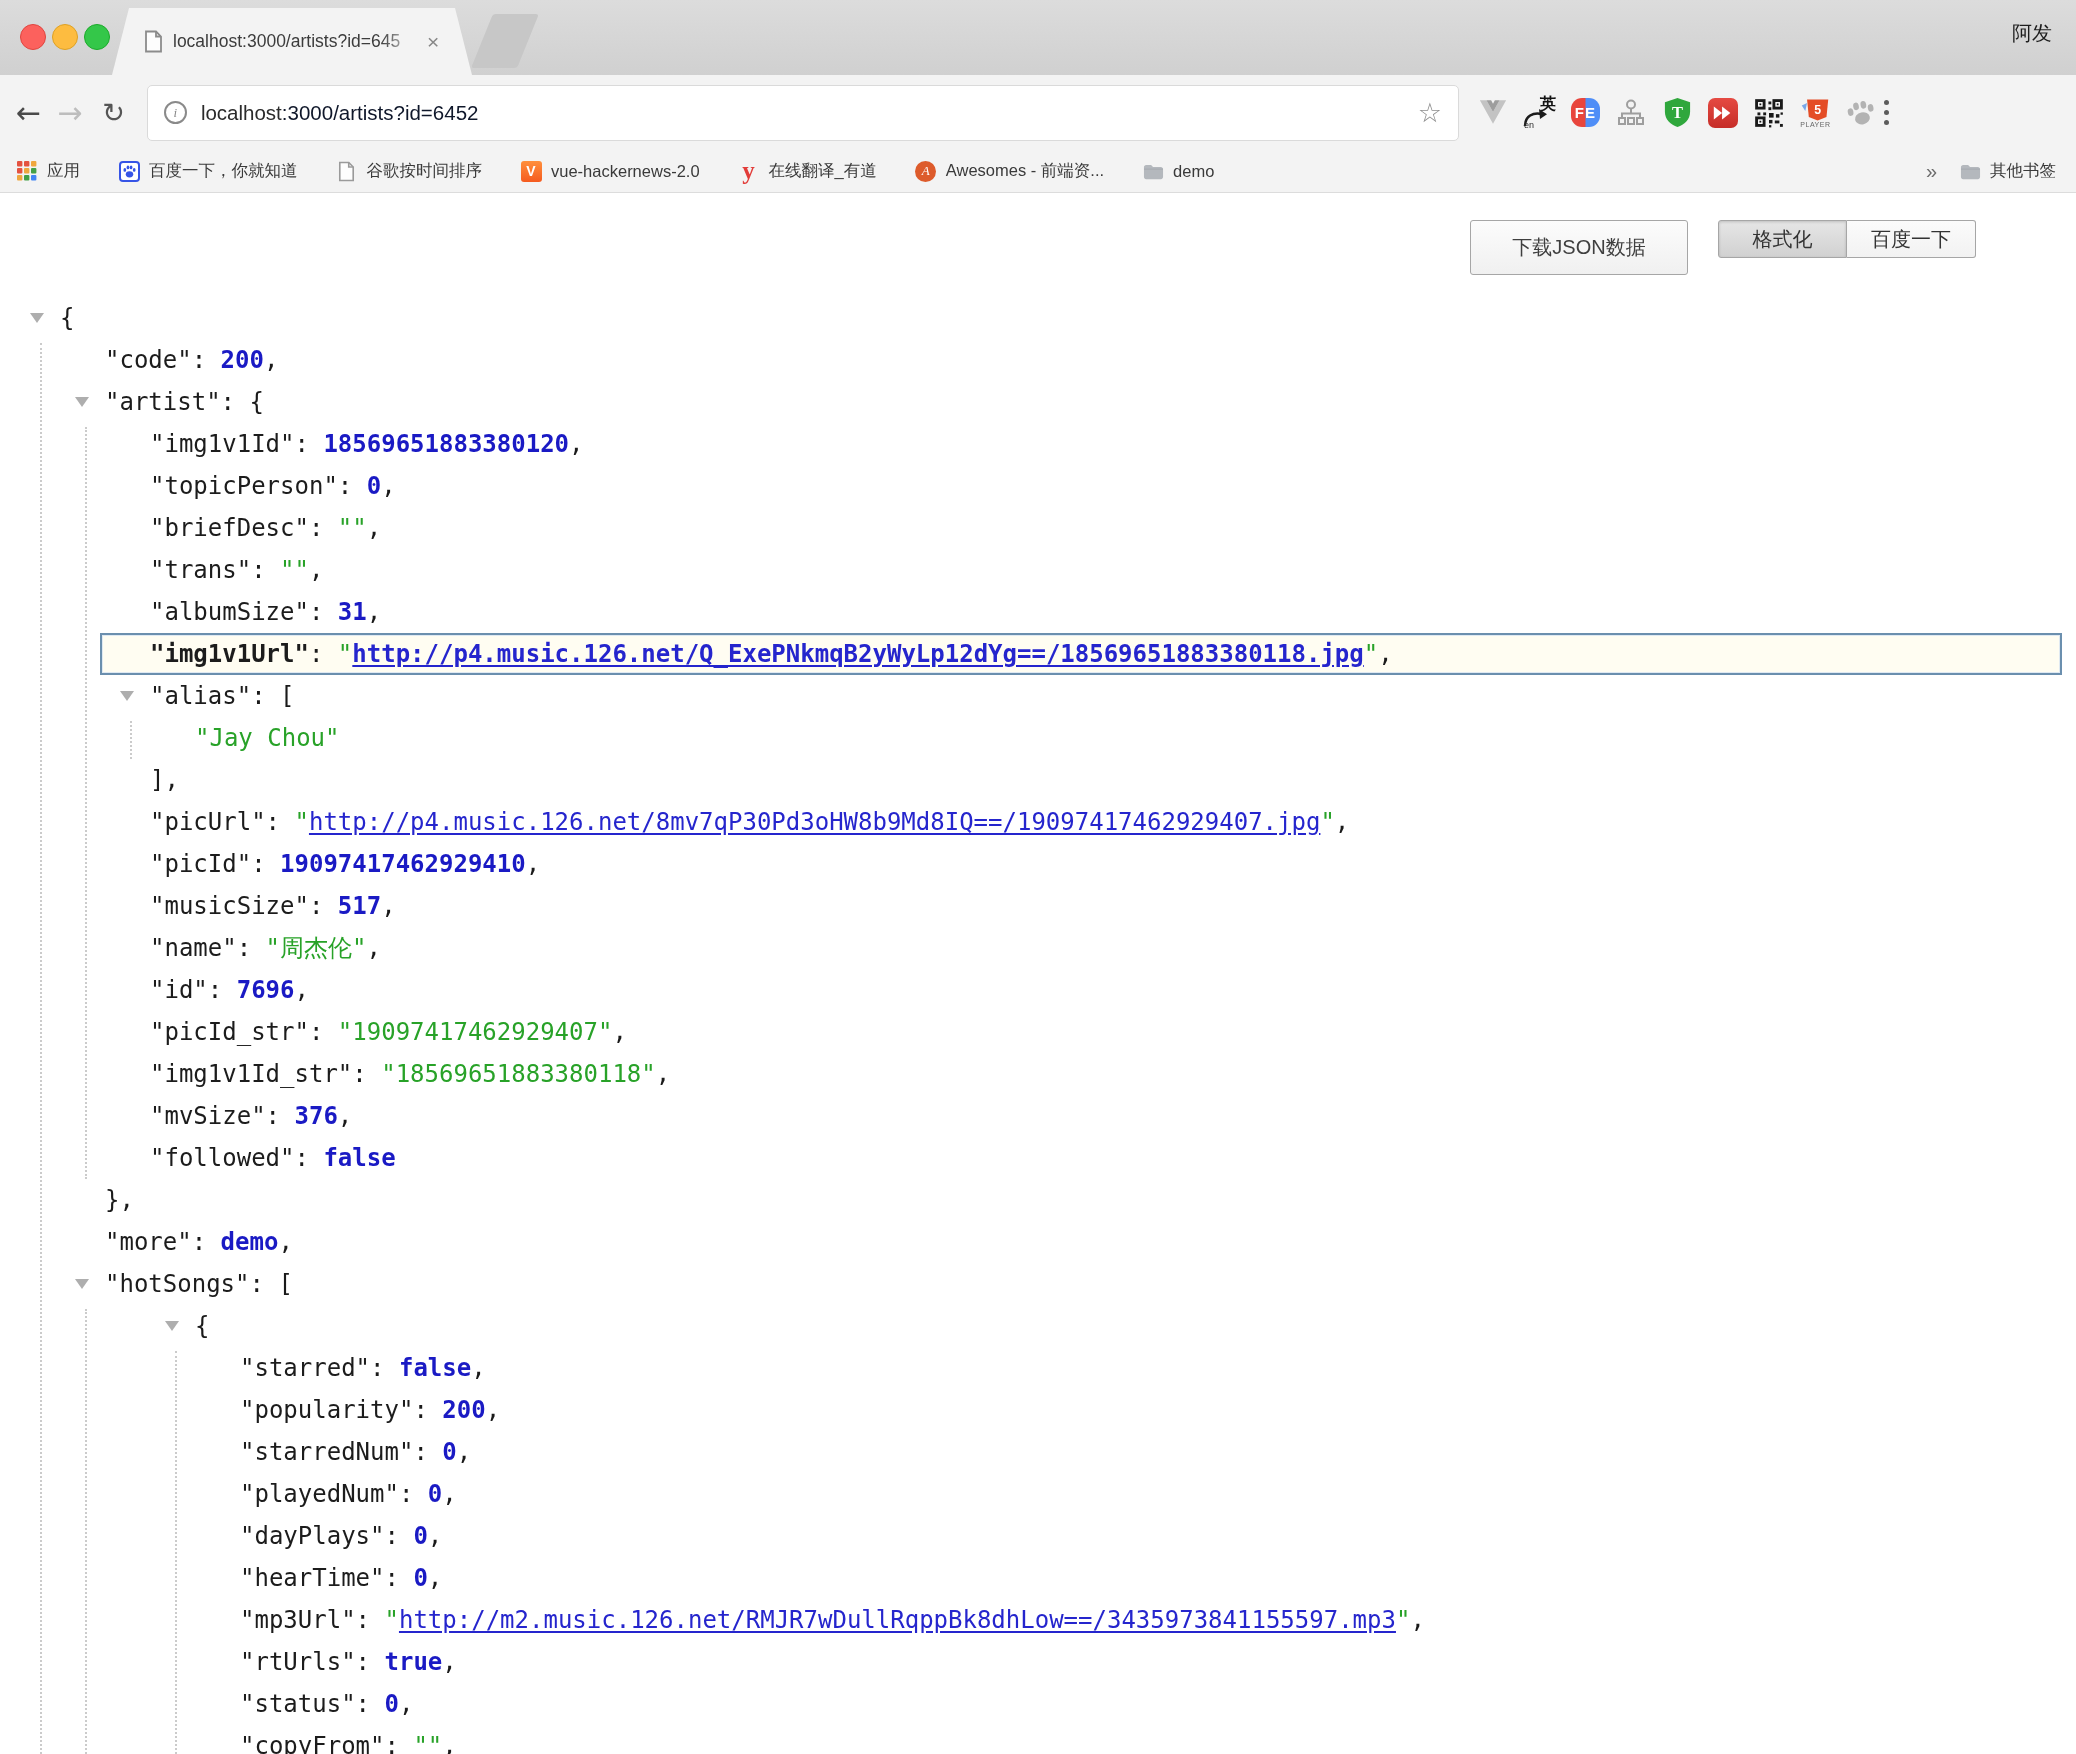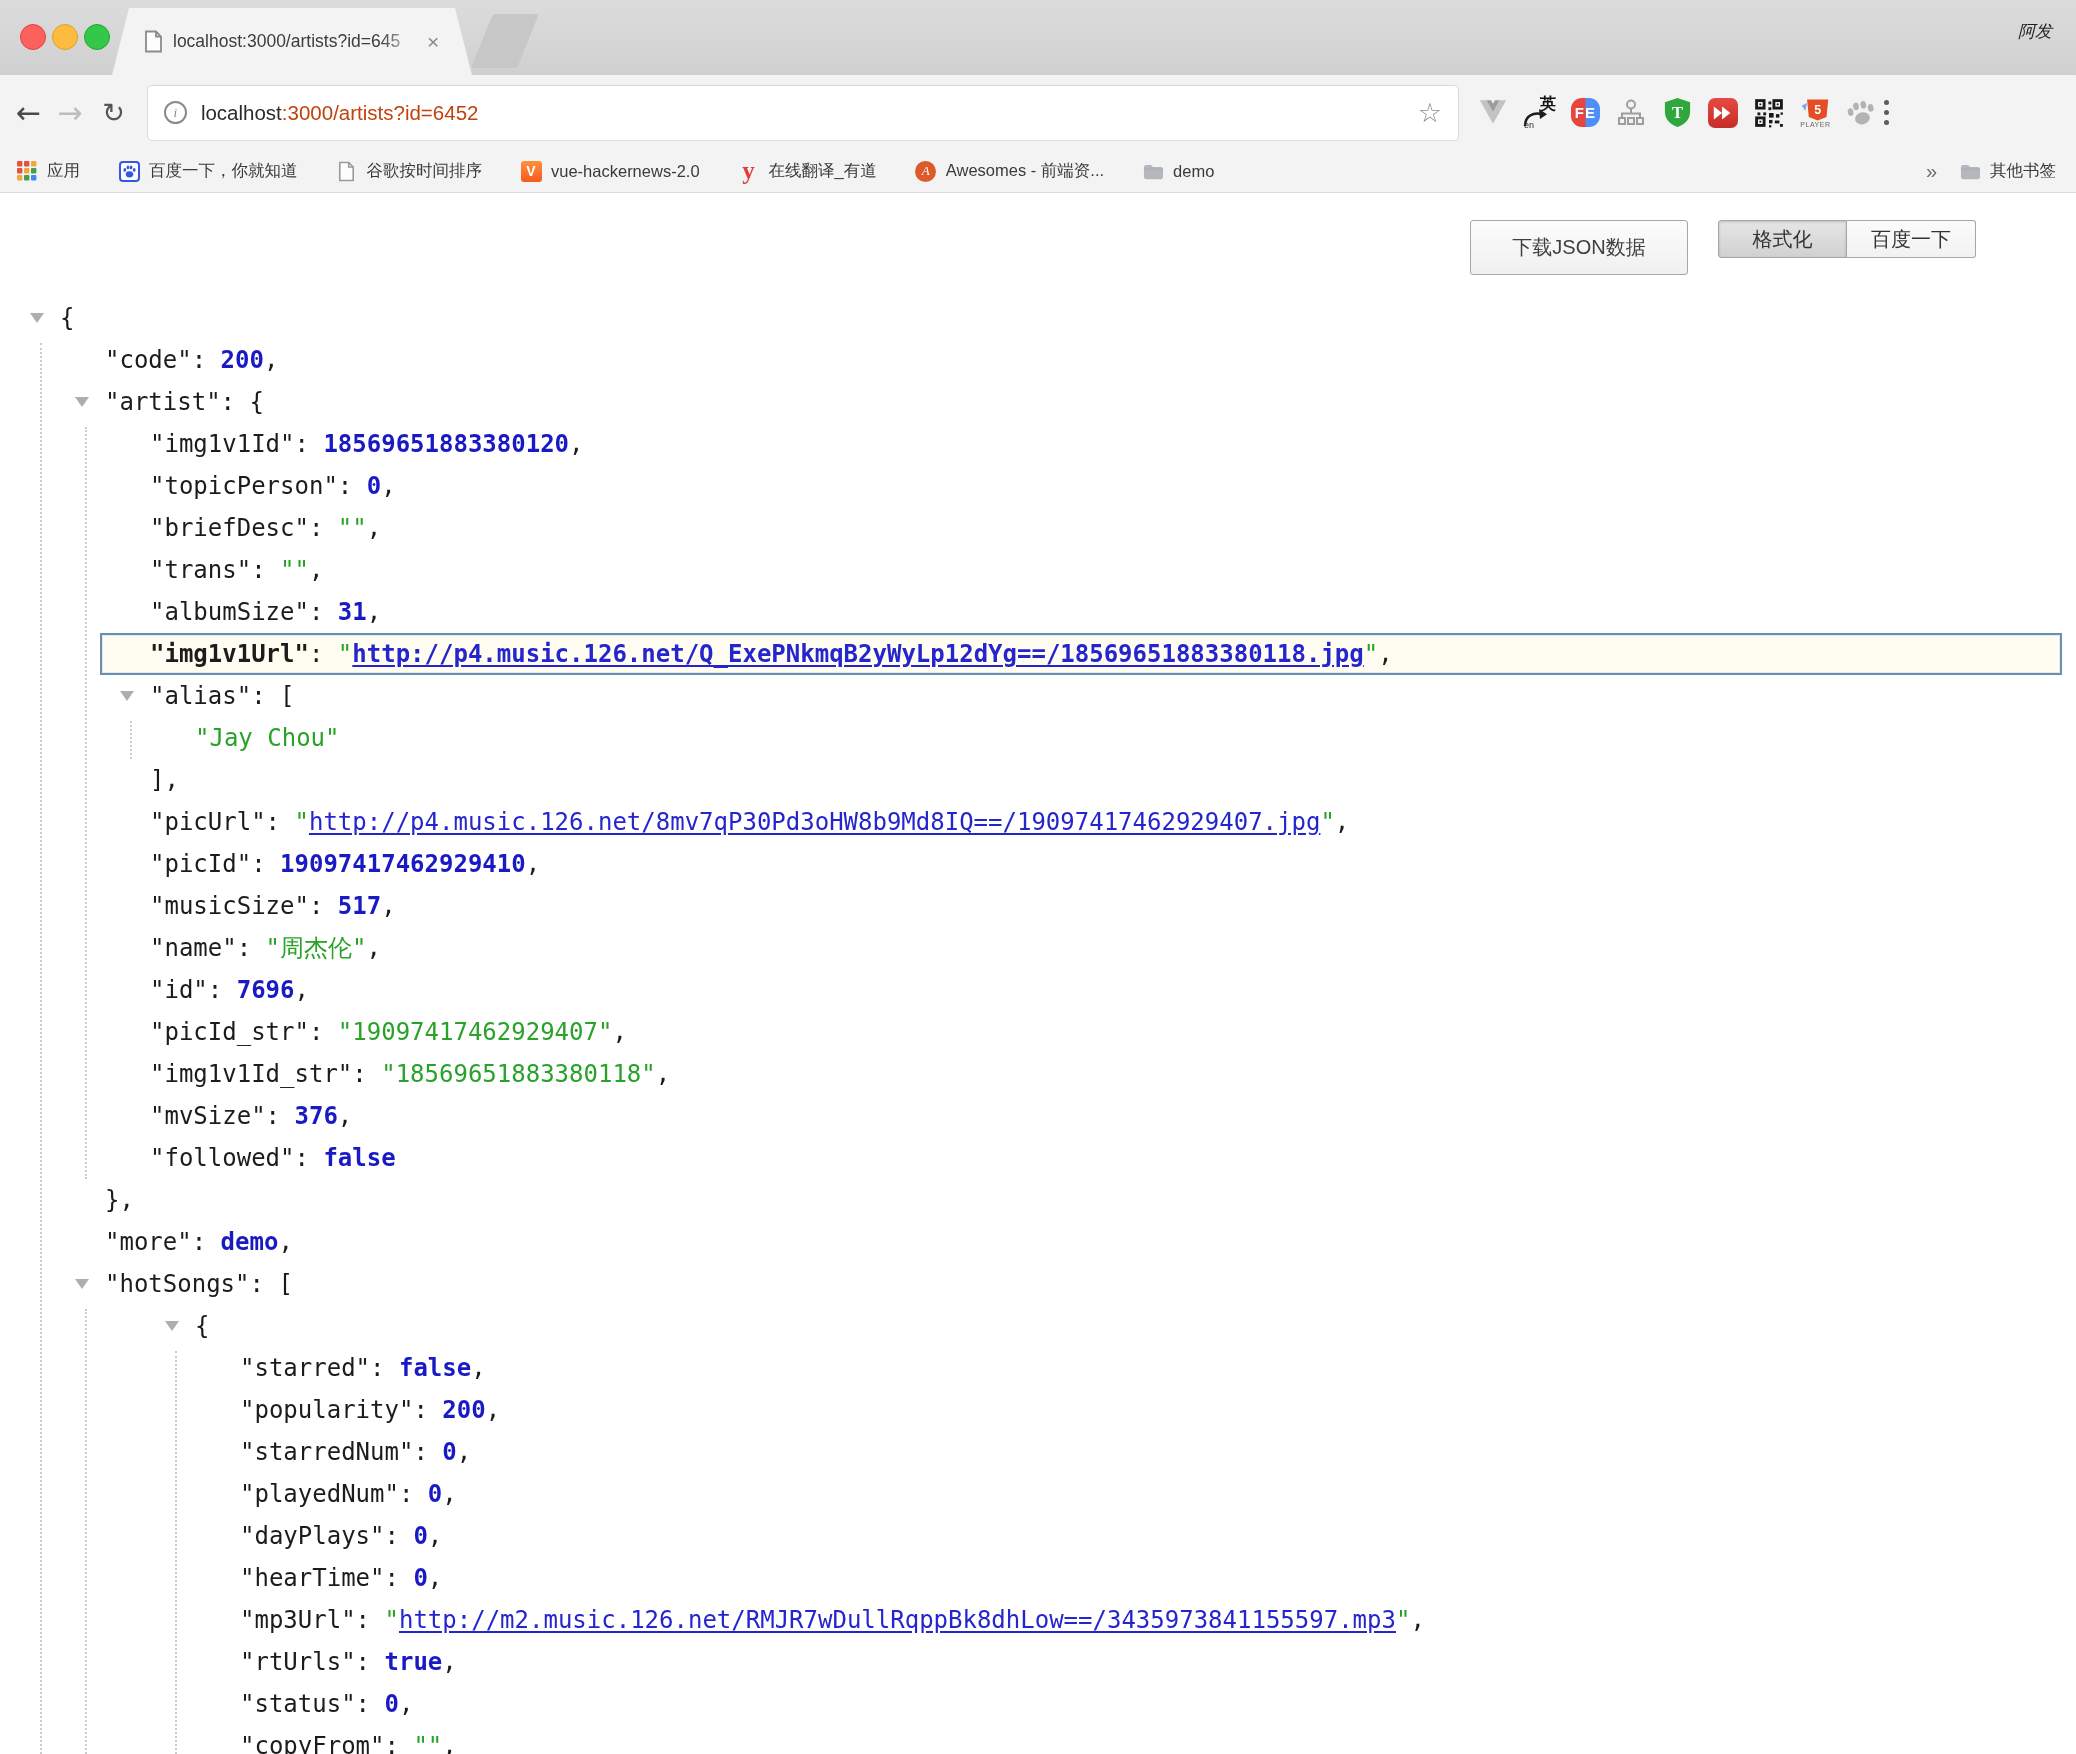--- a/index.html
+++ b/index.html
@@ -19,36 +19,36 @@
     clip-path:polygon(0 100%,17px 0,calc(100% - 17px) 0,100% 100%);
     display:flex;align-items:center;}
   .tab-favicon{margin-left:32px;flex:0 0 auto;display:flex;}
   .tab-title-wrap{position:relative;margin-left:10px;width:252px;overflow:hidden;white-space:nowrap;}
   .tab-title{font-size:17.5px;color:#3c3c3c;}
   .tab-fade{position:absolute;right:0;top:0;width:44px;height:100%;
     background:linear-gradient(90deg,rgba(243,243,243,0),#f3f3f3 85%);}
   .tab-close{margin-left:2px;font-size:21px;color:#878787;line-height:1;cursor:default;}
   .new-tab-btn{position:absolute;left:482px;top:14px;width:46px;height:54px;background:#c7c7c7;
     transform:skewX(-22deg);border-radius:3px;}
-  .profile-name{position:absolute;right:24px;top:20px;font-size:17px;color:#1d1d1d;font-style:italic;}
+  .profile-name{position:absolute;right:24px;top:20px;font-size:20px;color:#1d1d1d;}
   
   .toolbar{position:absolute;left:0;top:75px;width:2076px;height:75px;background:#f3f3f3;
     display:flex;align-items:center;}
   .nav-glyph{font-family:"DejaVu Sans",sans-serif;font-size:30px;line-height:1;margin:0 0 0 16px;}
   .back{color:#4a4a4a;}
   .forward{color:#bdbdbd;}
   .reload{font-size:27px;color:#555;margin-left:20px;}
   .url-bar{margin-left:22px;width:1312px;height:56px;background:#fff;border:1px solid #dadada;
     border-radius:5px;display:flex;align-items:center;box-sizing:border-box;}
   .info-badge{margin-left:16px;width:19px;height:19px;border:2px solid #8a8a8a;border-radius:50%;
     color:#8a8a8a;font-size:13px;font-family:"Liberation Serif",serif;font-style:italic;
     display:flex;align-items:center;justify-content:center;flex:0 0 auto;}
   .url-text{margin-left:14px;font-size:20.5px;white-space:nowrap;overflow:hidden;flex:1;}
   .url-host{color:#2b2b2b;}
-  .url-path{color:#c2410c;}
+  .url-path{color:#0f172a;}
   .star-glyph{font-family:"DejaVu Sans",sans-serif;font-size:27px;color:#8f8f8f;margin-right:16px;}
   .ext-row{display:flex;align-items:center;gap:13px;margin-left:18px;}
   .ext{width:33px;height:33px;position:relative;display:flex;align-items:center;justify-content:center;}
   .fe-box{width:29px;height:29px;border-radius:11px;background:linear-gradient(90deg,#e8453c 49%,#4f8ef7 51%);
     color:#fff;font-weight:bold;font-size:15px;display:flex;align-items:center;justify-content:center;letter-spacing:1px;}
   .redplay-box{width:30px;height:30px;border-radius:7px;background:linear-gradient(#e54a42,#c62d28);
     display:flex;align-items:center;justify-content:center;}
   .tr-main{position:absolute;top:-2px;right:0px;font-size:16px;font-weight:bold;color:#121212;}
   .tr-sub{position:absolute;bottom:-1px;left:1px;font-size:9px;color:#2c2c2c;}
   .h5-wrap{display:flex;flex-direction:column;align-items:center;}

